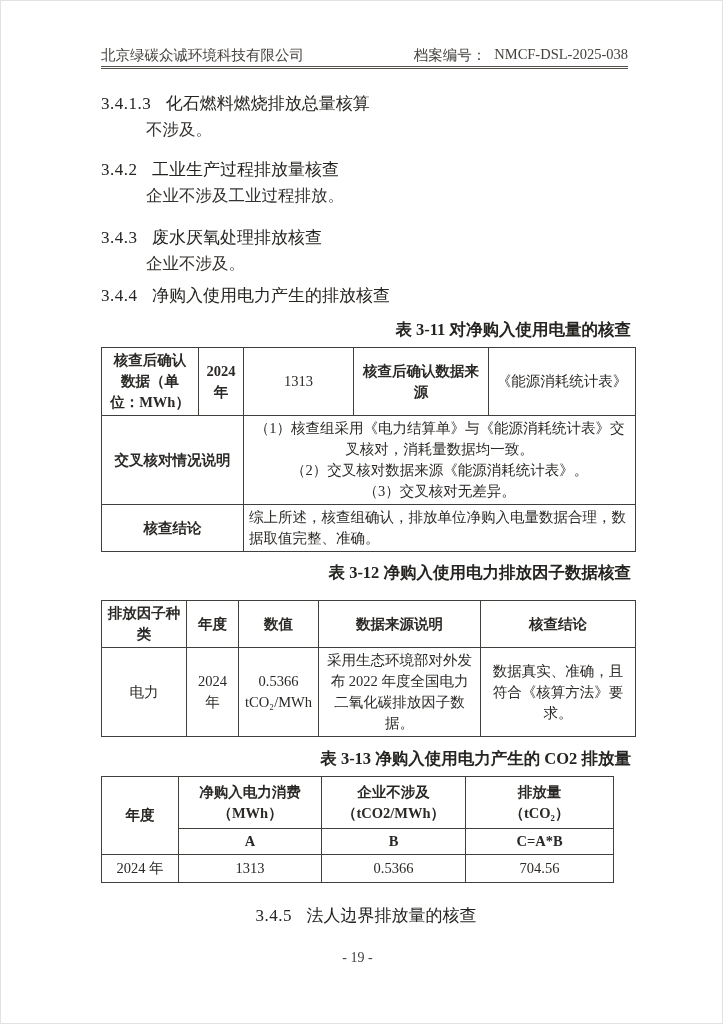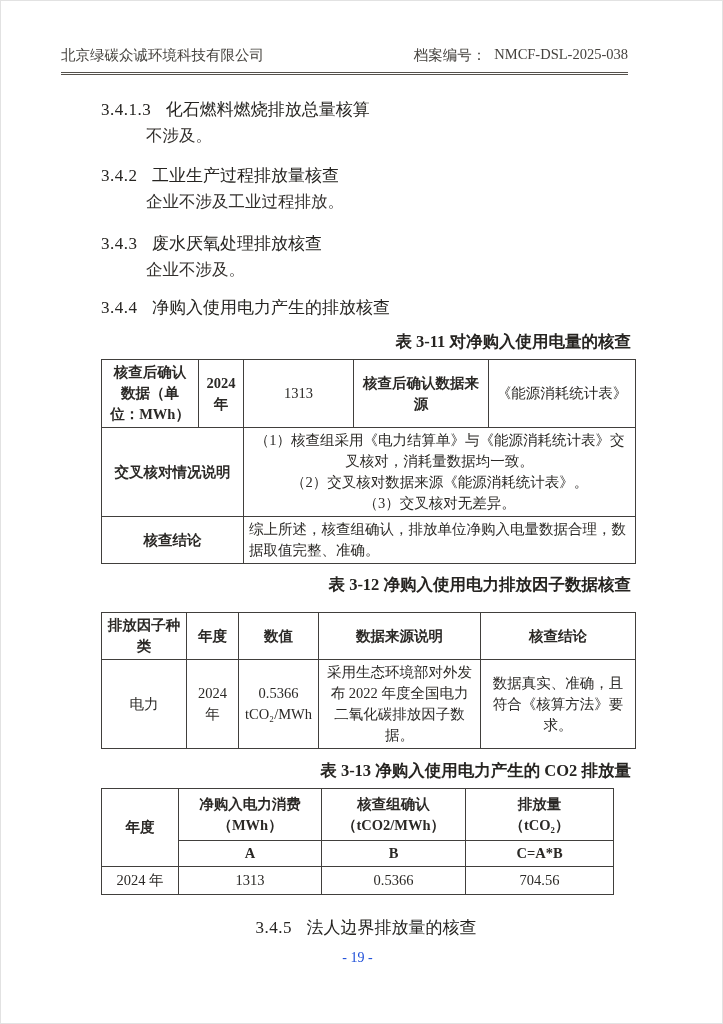--- a/index.html
+++ b/index.html
@@ -9,22 +9,22 @@
     width: 723px; height: 1024px;
     margin: 0 auto;
     background: #ffffff;
     border: 1px solid #e2e2e2;
     font-family: "Liberation Serif", "DejaVu Serif", serif;
     color: #2b2926;
     overflow: hidden;
   }
   
   .doc-header {
-    margin: 45px 94px 0 60px;
-    padding-bottom: 7px;
+    margin: 45px 94px 0 100px;
+    padding-bottom: 1px;
     border-bottom: 3px double #55514c;
     display: flex;
     justify-content: space-between;
     align-items: baseline;
     font-size: 14.5px;
     color: #45423e;
   }
   .doc-header .archive { display: flex; gap: 8px; }
   
   .content { margin: 0 91px 0 100px; }
@@ -32,21 +32,21 @@
     display: flex;
     align-items: baseline;
     font-weight: normal;
     font-size: 17px;
     color: #262421;
   }
   .sec-heading .num { margin-right: 0.85em; letter-spacing: 0.5px; }
   .h-1 { margin-top: 23px; }
   .h-2 { margin-top: 17px; }
   .h-3 { margin-top: 19px; }
-  .h-4 { margin-top: 15px; }
+  .h-4 { margin-top: 9px; }
   .h-5 { margin-top: 21px; justify-content: center; }
   .body-p {
     margin-top: 4px;
     padding-left: 45px;
     font-size: 16.5px;
     color: #34312e;
   }
   .tbl-caption {
     margin-top: 12px;
     text-align: right;
@@ -88,21 +88,21 @@
   .t13 .r3 { height: 28px; }
   .cell-left { text-align: left; }
   .cell-left .ln { text-align: center; }
   
   .doc-footer {
     position: absolute;
     left: 0; right: 8px;
     bottom: 57px;
     text-align: center;
     font-size: 14px;
-    color: #1d4ed8;
+    color: #404040;
   }
 </style>
 </head>
 <body>
 
 <div class="page">
 
   <div class="doc-header">
     <span>北京绿碳众诚环境科技有限公司</span>
     <span class="archive">
@@ -207,21 +207,21 @@
           <col style="width:148px">
         </colgroup>
       <tbody>
           <tr class="r1">
         <th rowspan="2">年度</th>
         <th>
           <div>净购入电力消费</div>
           <div>（MWh）</div>
         </th>
         <th>
-          <div>核查组确认</div>
+          <div>企业不涉及</div>
           <div>（tCO2/MWh）</div>
         </th>
         <th>
           <div>排放量</div>
           <div>（tCO₂）</div>
         </th>
       </tr>
       <tr class="r2">
         <th>A</th>
         <th>B</th>

